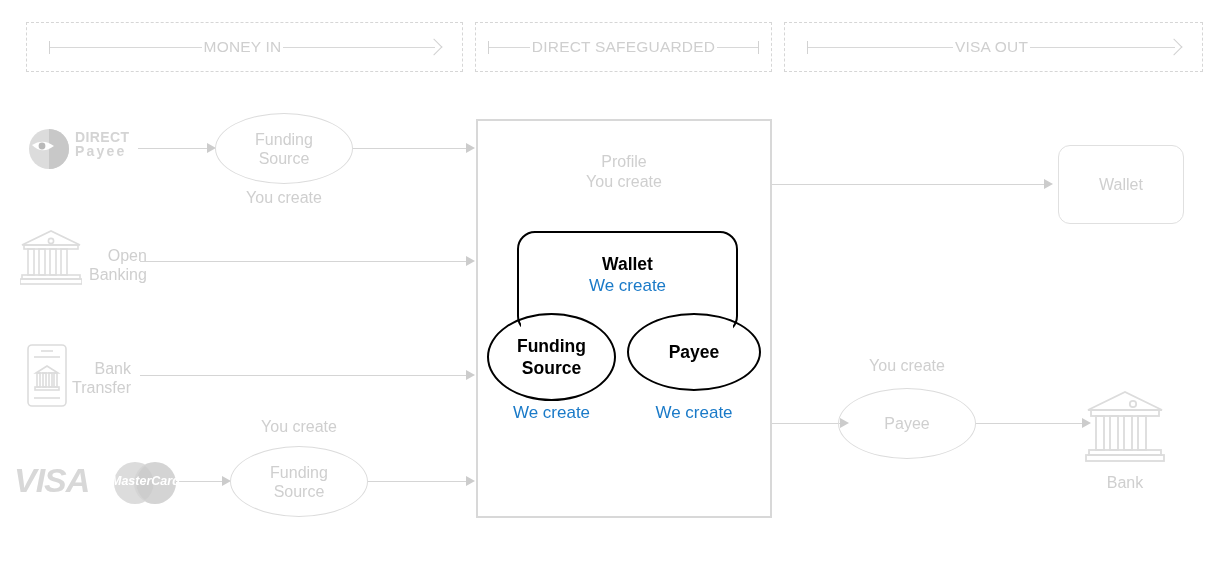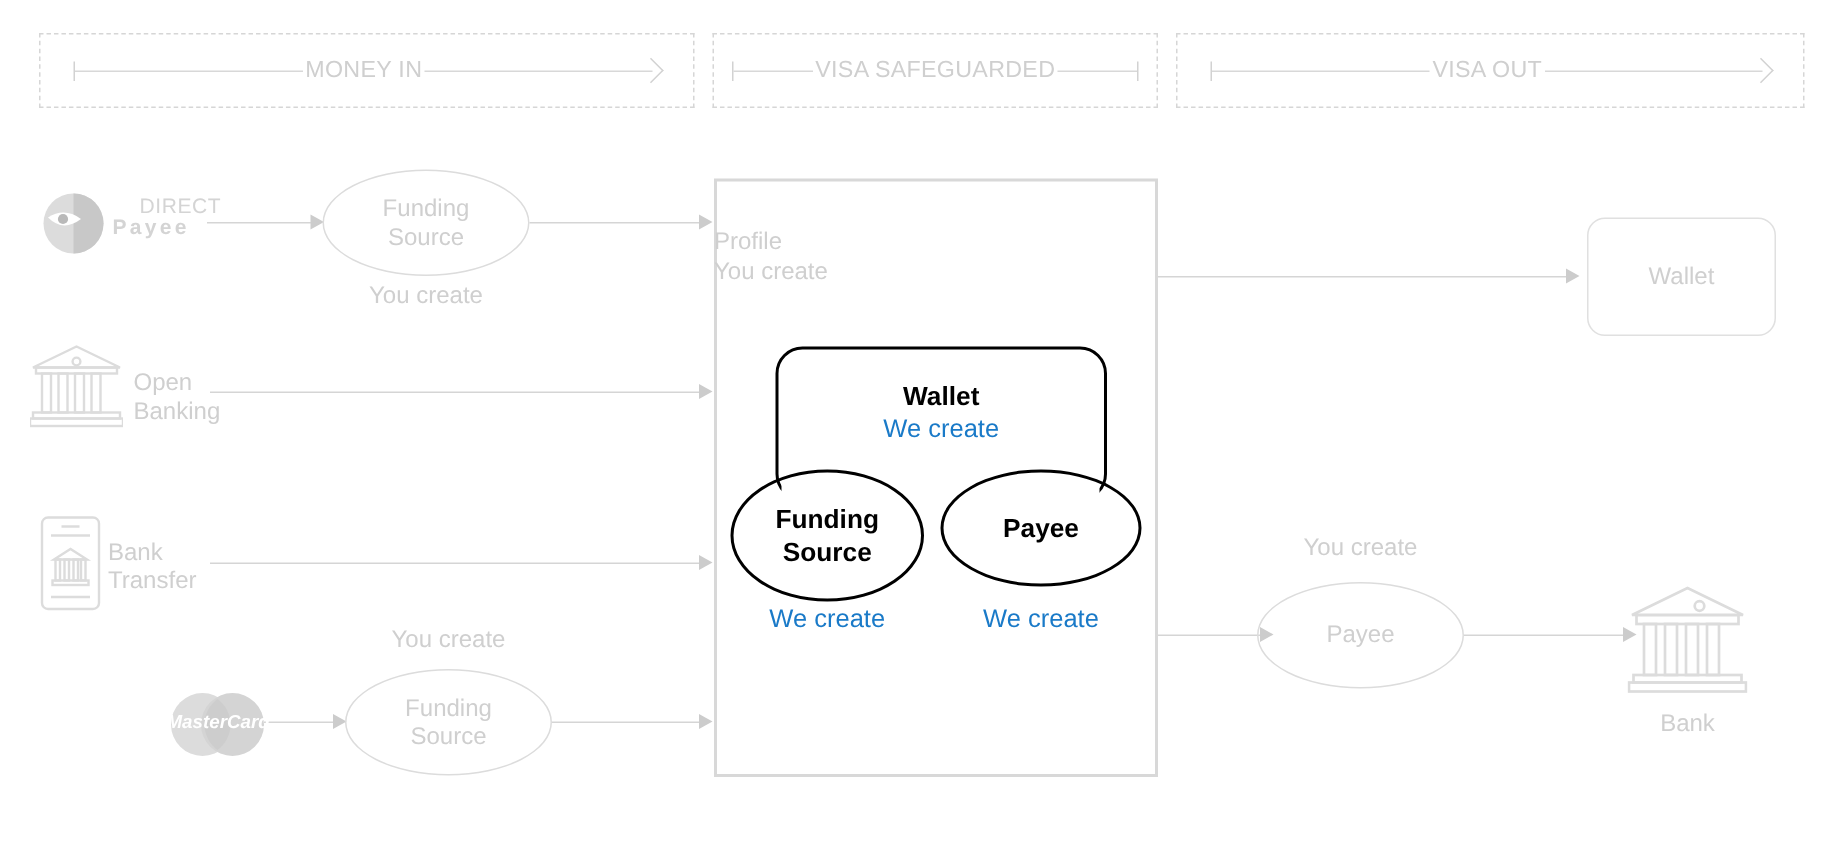--- a/index.html
+++ b/index.html
@@ -63,20 +63,21 @@
   }
   .pad-side { width: 22px; flex: 0 0 auto; }
 
   
   .lbl {
     position: absolute;
     color: #cfcfcf;
     font-size: 16px;
     line-height: 19px;
     white-space: pre-line;
+    text-align: right;
   }
   .lbl.center { text-align: center; }
 
   
   .hline {
     position: absolute;
     height: 1px;
     background: #d5d5d5;
   }
   .tri {
@@ -112,21 +113,21 @@
     height: 399px;
     border: 2px solid #d8d8d8;
     box-sizing: border-box;
     background: #ffffff;
   }
   #profile-caption {
     position: absolute;
     left: 476px;
     top: 152px;
     width: 296px;
-    text-align: left;
+    text-align: center;
     color: #cfcfcf;
     font-size: 16px;
     line-height: 20px;
     white-space: pre-line;
   }
 
   
   .wallet-rect {
     position: absolute;
     left: 517px;
@@ -217,23 +218,22 @@
   .dd-text {
     position: absolute;
     left: 75px;
     top: 130px;
     color: #d4d4d4;
     line-height: 14px;
   }
   .dd-text .dd1 {
     display: block;
     font-size: 14px;
-    font-weight: normal;
+    font-weight: bold;
     letter-spacing: 0.4px;
-    margin-left: 18px;
   }
   .dd-text .dd2 {
     display: block;
     font-size: 14px;
     font-weight: bold;
     letter-spacing: 2.2px;
   }
   .visa-text {
     position: absolute;
     left: 14px;
@@ -272,21 +272,21 @@
       <span class="arrow-open"></span>
       <span class="pad-side"></span>
     </div>
   </div>
 
   <div class="phase-box" style="left:475px; width:297px;">
     <div class="phase-inner">
       <span class="pad-side" style="width:12px;"></span>
       <span class="cap"></span>
       <span class="rule grow"></span>
-      <span class="phase-label">VISA SAFEGUARDED</span>
+      <span class="phase-label">DIRECT SAFEGUARDED</span>
       <span class="rule grow"></span>
       <span class="cap"></span>
       <span class="pad-side" style="width:12px;"></span>
     </div>
   </div>
 
   <div class="phase-box" style="left:784px; width:419px;">
     <div class="phase-inner">
       <span class="pad-side"></span>
       <span class="cap"></span>
@@ -356,20 +356,21 @@
         <rect x="28" y="30" width="3" height="14"></rect>
         <rect x="9" y="44" width="24" height="3"></rect>
       </g>
     </svg>
   </div>
   <div class="lbl" style="left:72px; top:359px;">Bank
 Transfer</div>
   <div class="hline" style="left:140px; top:375px; width:330px;"></div>
   <div class="tri" style="left:466px; top:370px;"></div>
 
+  <div class="visa-text">VISA</div>
   <div class="icon-wrap" style="left:111px; top:461px;">
     <svg width="68" height="44" viewBox="0 0 68 44">
       <circle cx="24" cy="22" r="21" fill="#dcdcdc"></circle>
       <circle cx="44" cy="22" r="21" fill="#d4d4d4"></circle>
       <path d="M34 5 a21 21 0 0 0 0 34 a21 21 0 0 0 0 -34 Z" fill="#cdcdcd"></path>
     </svg>
   </div>
   <div class="mc-text">MasterCard</div>
 
   <div class="hline" style="left:176px; top:481px; width:50px;"></div>

